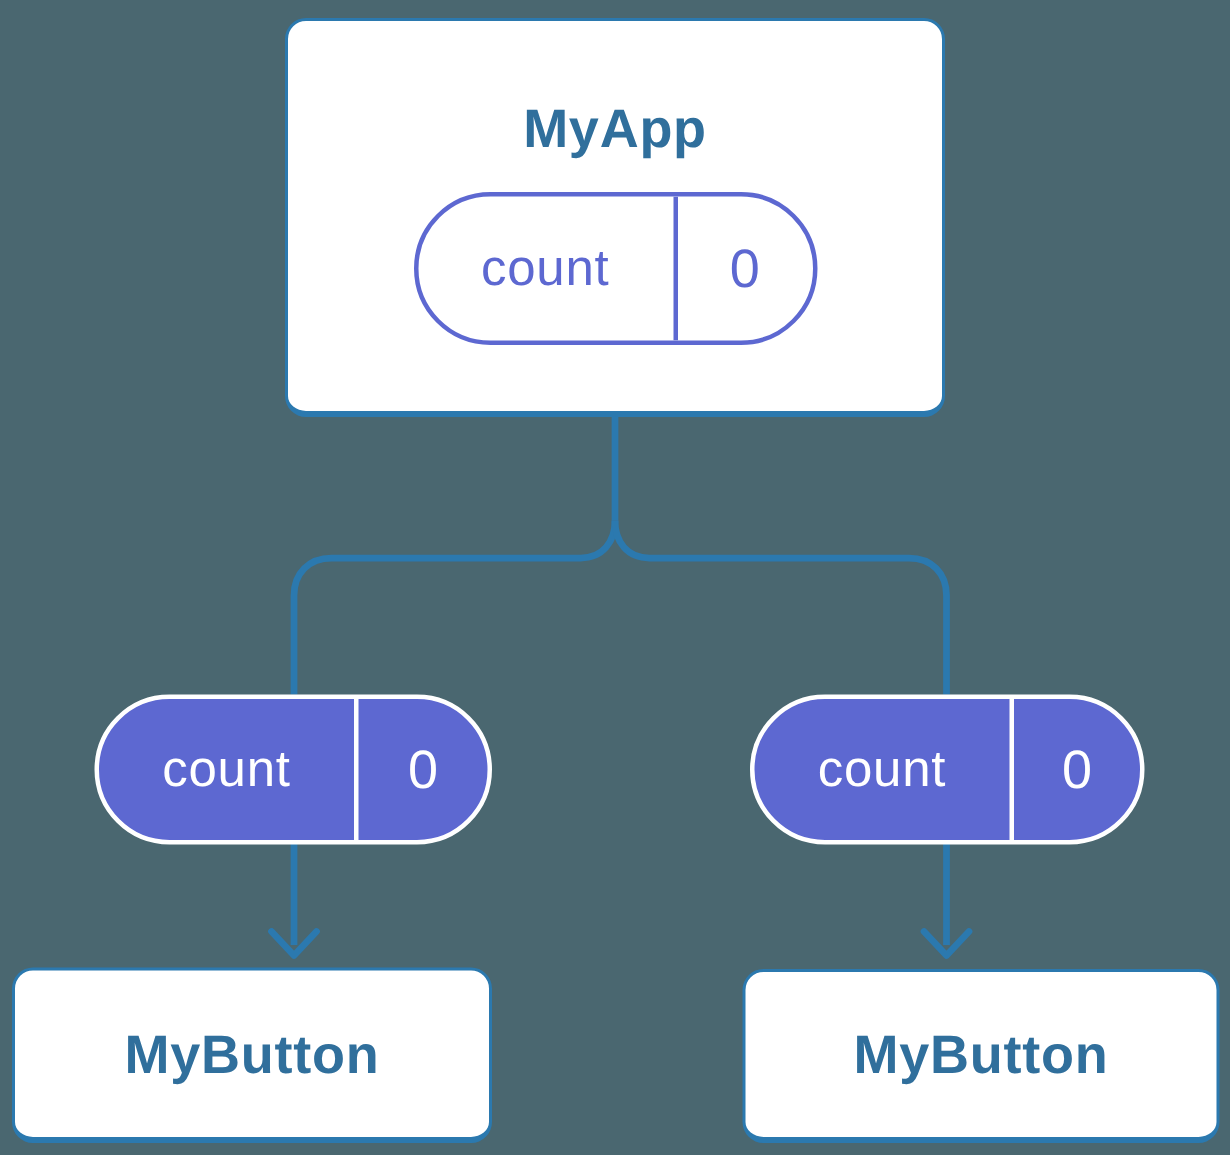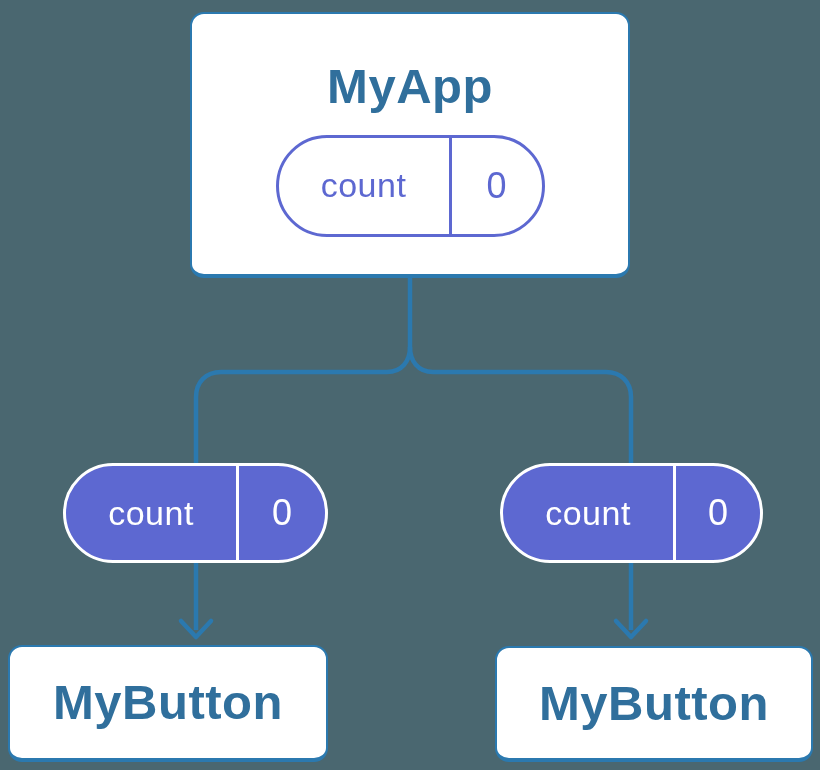--- a/index.html
+++ b/index.html
@@ -44,21 +44,21 @@
     border-bottom-width: 4px;
     border-radius: 14px;
     box-sizing: border-box;
     display: flex;
     flex-direction: column;
     align-items: center;
     justify-content: center;
   }
   .card-title {
     color: var(--card-text);
-    font-size: 49px;
+    font-size: 36px;
     font-weight: 600;
     letter-spacing: 0.5px;
     line-height: 1;
   }
   .root-card { left: 190px; top: 12px; width: 440px; height: 266px; }
   .root-card .card-title { margin-top: 10px; }
   .child-card-left  { left: 8px;   top: 645px; width: 320px; height: 117px; }
   .child-card-right { left: 495px; top: 646px; width: 318px; height: 116px; }
 
   .pill {

